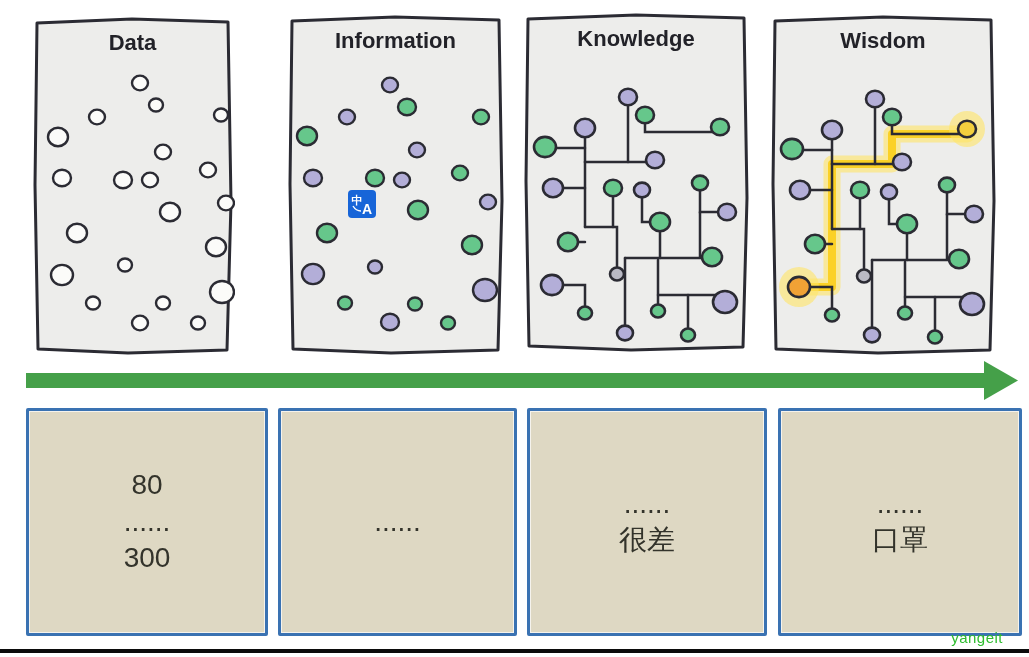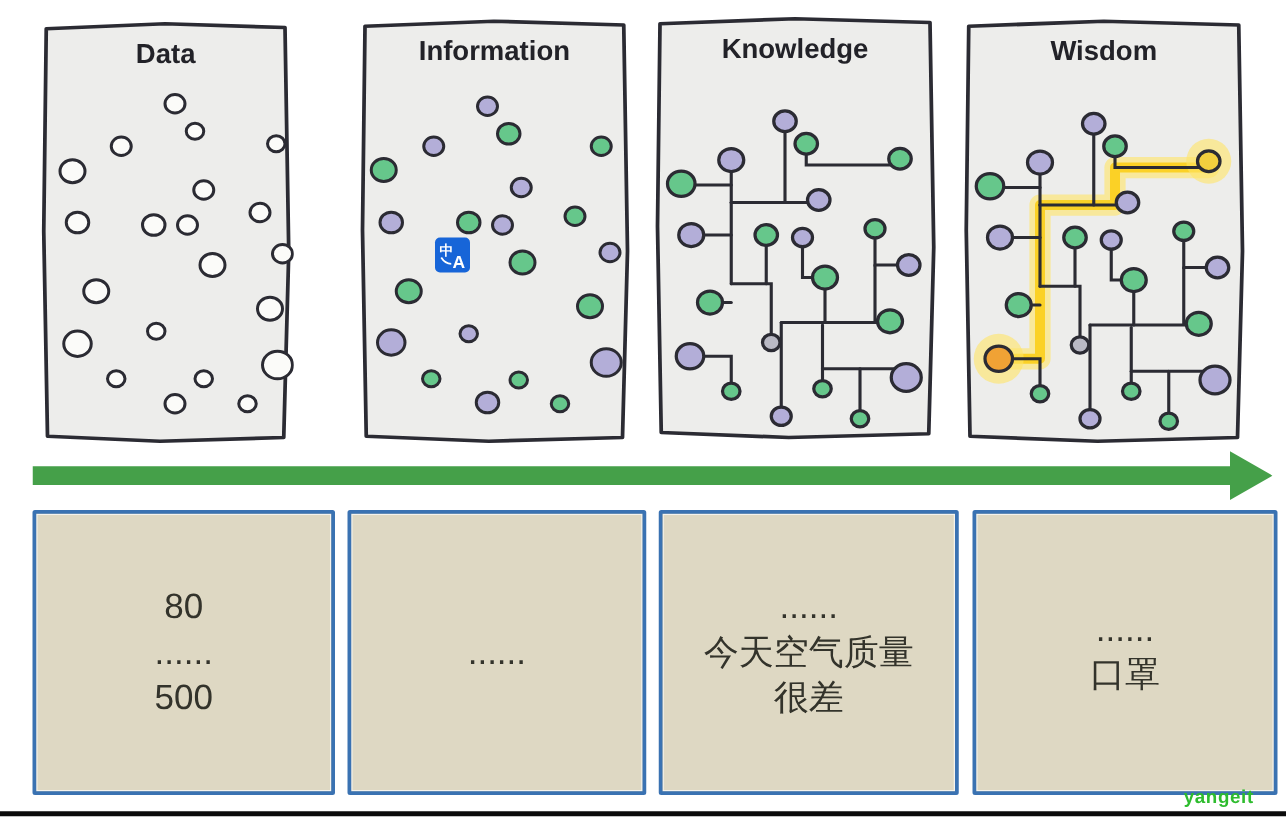--- a/index.html
+++ b/index.html
@@ -11,21 +11,21 @@
   .arrow{position:absolute;left:26px;top:360px;}
   .caption-box{
     position:absolute;top:408px;height:228px;box-sizing:border-box;
     border:3px solid #3a72b2;border-radius:2px;background:#ded8c3;
     box-shadow:inset 0 0 0 1px rgba(255,255,255,.7);
     display:flex;flex-direction:column;align-items:center;justify-content:center;
     text-align:center;color:#33332b;
   }
   .cap-line{font-size:28px;line-height:1.3;white-space:nowrap;}
   .watermark{
-    position:absolute;top:629px;right:26px;font-size:15px;font-weight:bold;
+    position:absolute;top:629px;right:26px;font-size:15px;font-weight:normal;
     letter-spacing:.5px;
   }
   .bottom-line{position:absolute;left:0;top:649px;width:1029px;height:4px;background:#0b0b0b;}
 </style>
 </head>
 <body>
 
 <div class="stage">
 
   <div id="panels">
@@ -182,28 +182,27 @@
     </div>
 
   <svg class="arrow" width="992" height="42" viewBox="0 0 992 42">
     <rect x="0" y="13" width="962" height="15" fill="#45a049"></rect>
     <polygon points="958,1 992,20.5 958,40" fill="#45a049"></polygon>
   </svg>
 
   <div class="caption-box" style="left:26px;width:242px">
     <div class="cap-line">80</div>
     <div class="cap-line">......</div>
-    <div class="cap-line">500</div>
+    <div class="cap-line">300</div>
   </div>
   <div class="caption-box" style="left:278px;width:239px">
     <div class="cap-line">......</div>
   </div>
   <div class="caption-box" style="left:527px;width:240px">
     <div class="cap-line">......</div>
-    <div class="cap-line">今天空气质量</div>
     <div class="cap-line">很差</div>
   </div>
   <div class="caption-box" style="left:778px;width:244px">
     <div class="cap-line">......</div>
     <div class="cap-line">口罩</div>
   </div>
 
   <div class="watermark" style="color:#2ebc2e">yangeit</div>
 
   <div class="bottom-line"></div>

